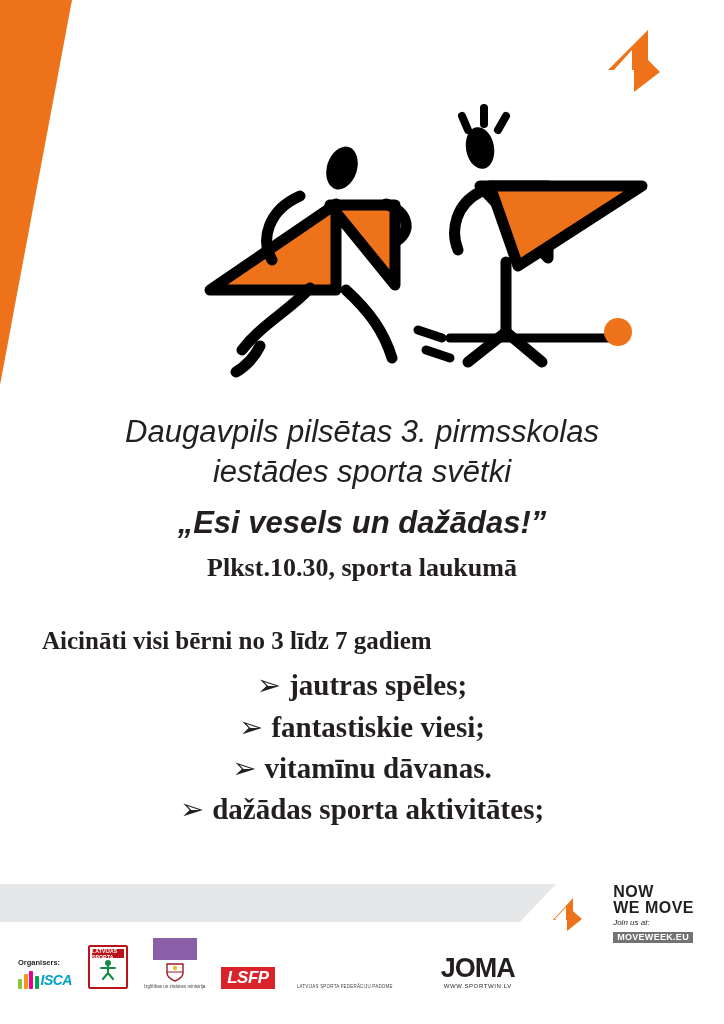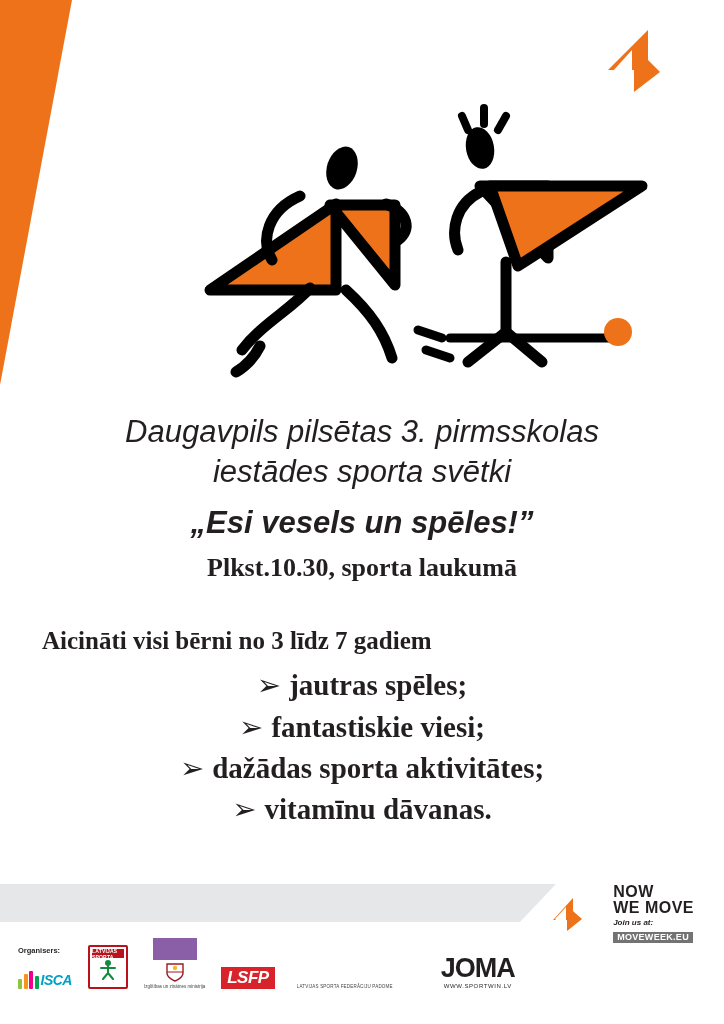--- a/index.html
+++ b/index.html
@@ -153,21 +153,21 @@
   }
   .nwm-we {
     font-size: 16px;
     font-weight: bold;
     color: #231f20;
     letter-spacing: 0.5px;
   }
   .nwm-join {
     font-size: 8px;
     font-style: italic;
-    font-weight: bold;
+    font-weight: normal;
     color: #231f20;
     margin-top: 3px;
   }
   .nwm-url {
     display: inline-block;
     background: #737373;
     color: #ffffff;
     font-size: 9px;
     font-weight: bold;
     padding: 1px 4px;
@@ -181,21 +181,21 @@
     left: 18px; top: 938px;
     display: flex;
     align-items: flex-end;
     gap: 16px;
     z-index: 6;
   }
   .organisers-label {
     font-size: 7.5px;
     font-weight: bold;
     color: #231f20;
-    margin-bottom: 16px;
+    margin-bottom: 4px;
   }
   .sp { display: flex; flex-direction: column; align-items: flex-start; }
   .isca-wrap { display: flex; align-items: center; gap: 2px; justify-content: space-between; }
   .isca-bars { display: flex; gap: 1.5px; align-items: flex-end; height: 18px; }
   .isca-bars i { display: block; width: 4px; border-radius: 1px; }
   .isca-text {
     font-size: 14px;
     font-weight: bold;
     font-style: italic;
     color: #00a0c6;
@@ -306,37 +306,37 @@
 
     <circle cx="468" cy="232" r="14" fill="#ee7219"></circle>
   </svg>
 </div>
 
 <div class="main">
   <div class="title-1">
     <div>Daugavpils pilsētas 3. pirmsskolas</div>
     <div>iestādes sporta svētki</div>
   </div>
-  <div class="title-2">„Esi vesels un spēles!”</div>
+  <div class="title-2">„Esi vesels un dažādas!”</div>
   <div class="title-3">Plkst.10.30, sporta laukumā</div>
 
   <div class="invite">Aicināti visi bērni no 3 līdz 7 gadiem</div>
 
   <ul class="bullets">
     <li>
       <span class="arrow">➢</span><span>jautras spēles;</span>
     </li>
     <li>
       <span class="arrow">➢</span><span>fantastiskie viesi;</span>
     </li>
     <li>
-      <span class="arrow">➢</span><span>dažādas sporta aktivitātes;</span>
+      <span class="arrow">➢</span><span>vitamīnu dāvanas.</span>
     </li>
     <li>
-      <span class="arrow">➢</span><span>vitamīnu dāvanas.</span>
+      <span class="arrow">➢</span><span>dažādas sporta aktivitātes;</span>
     </li>
   </ul>
 </div>
 
 <div class="footer-band">
   <div class="grey"></div>
 </div>
 
 <div class="footer-nwm">
   <div class="nwm-mark">

